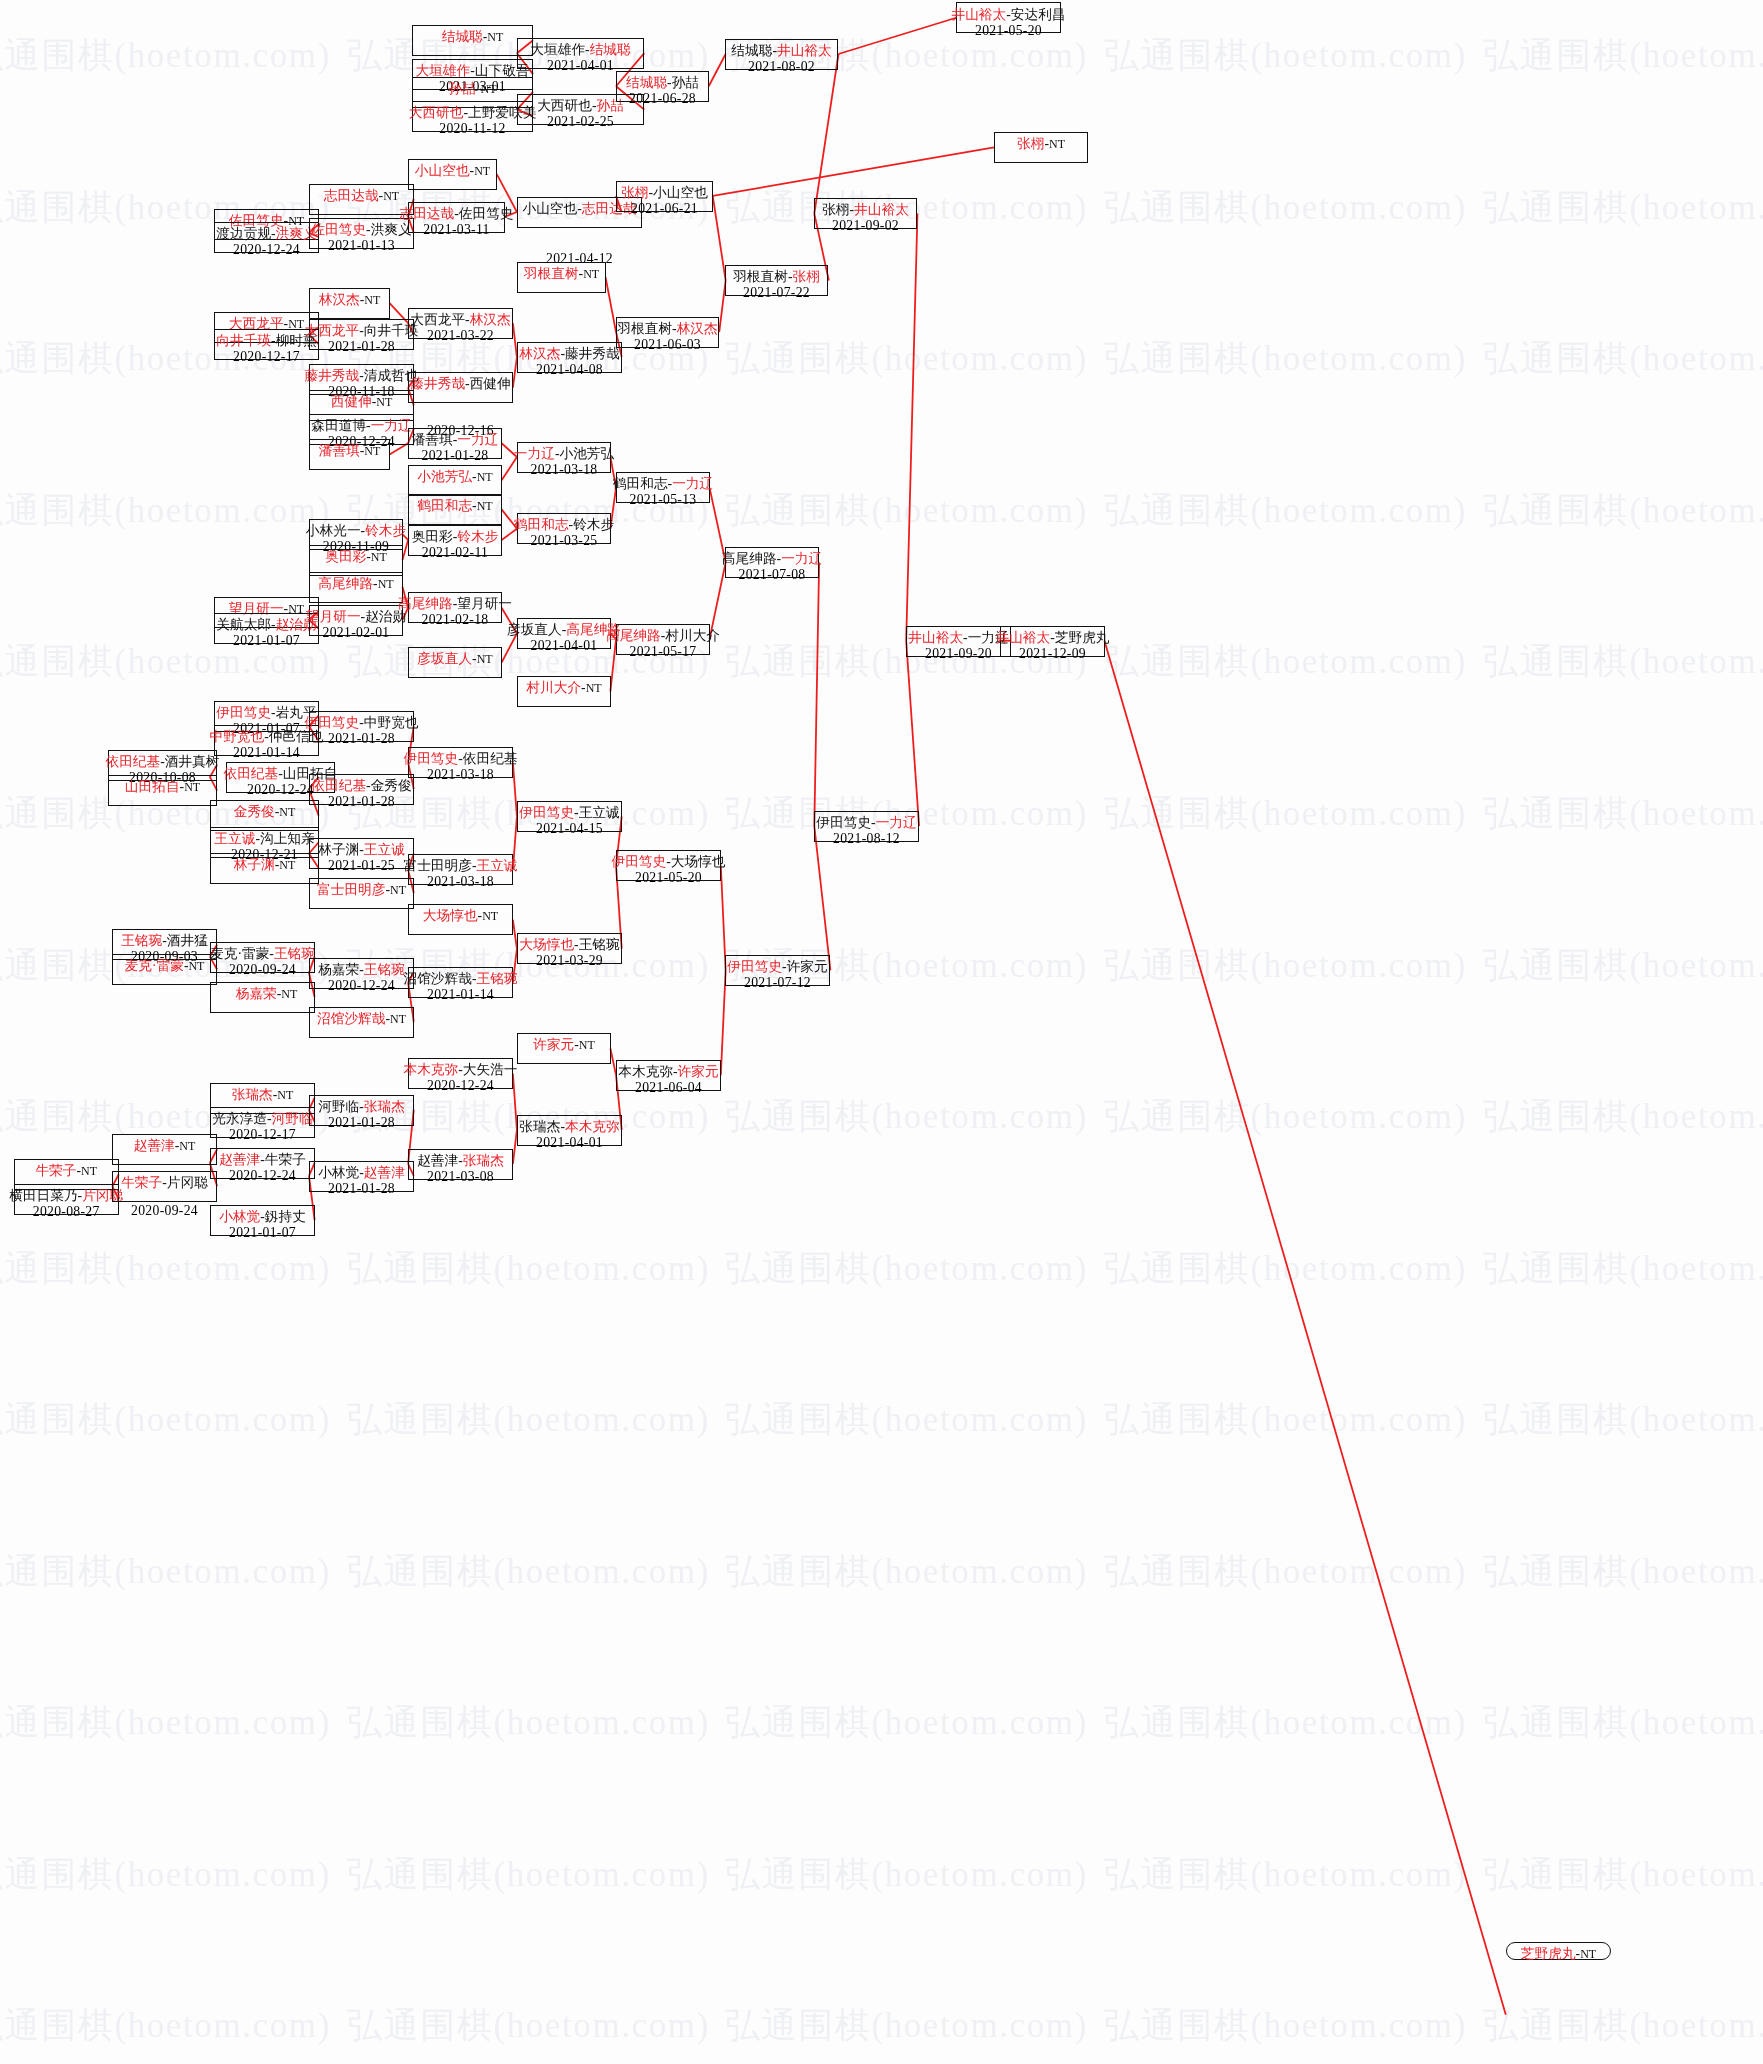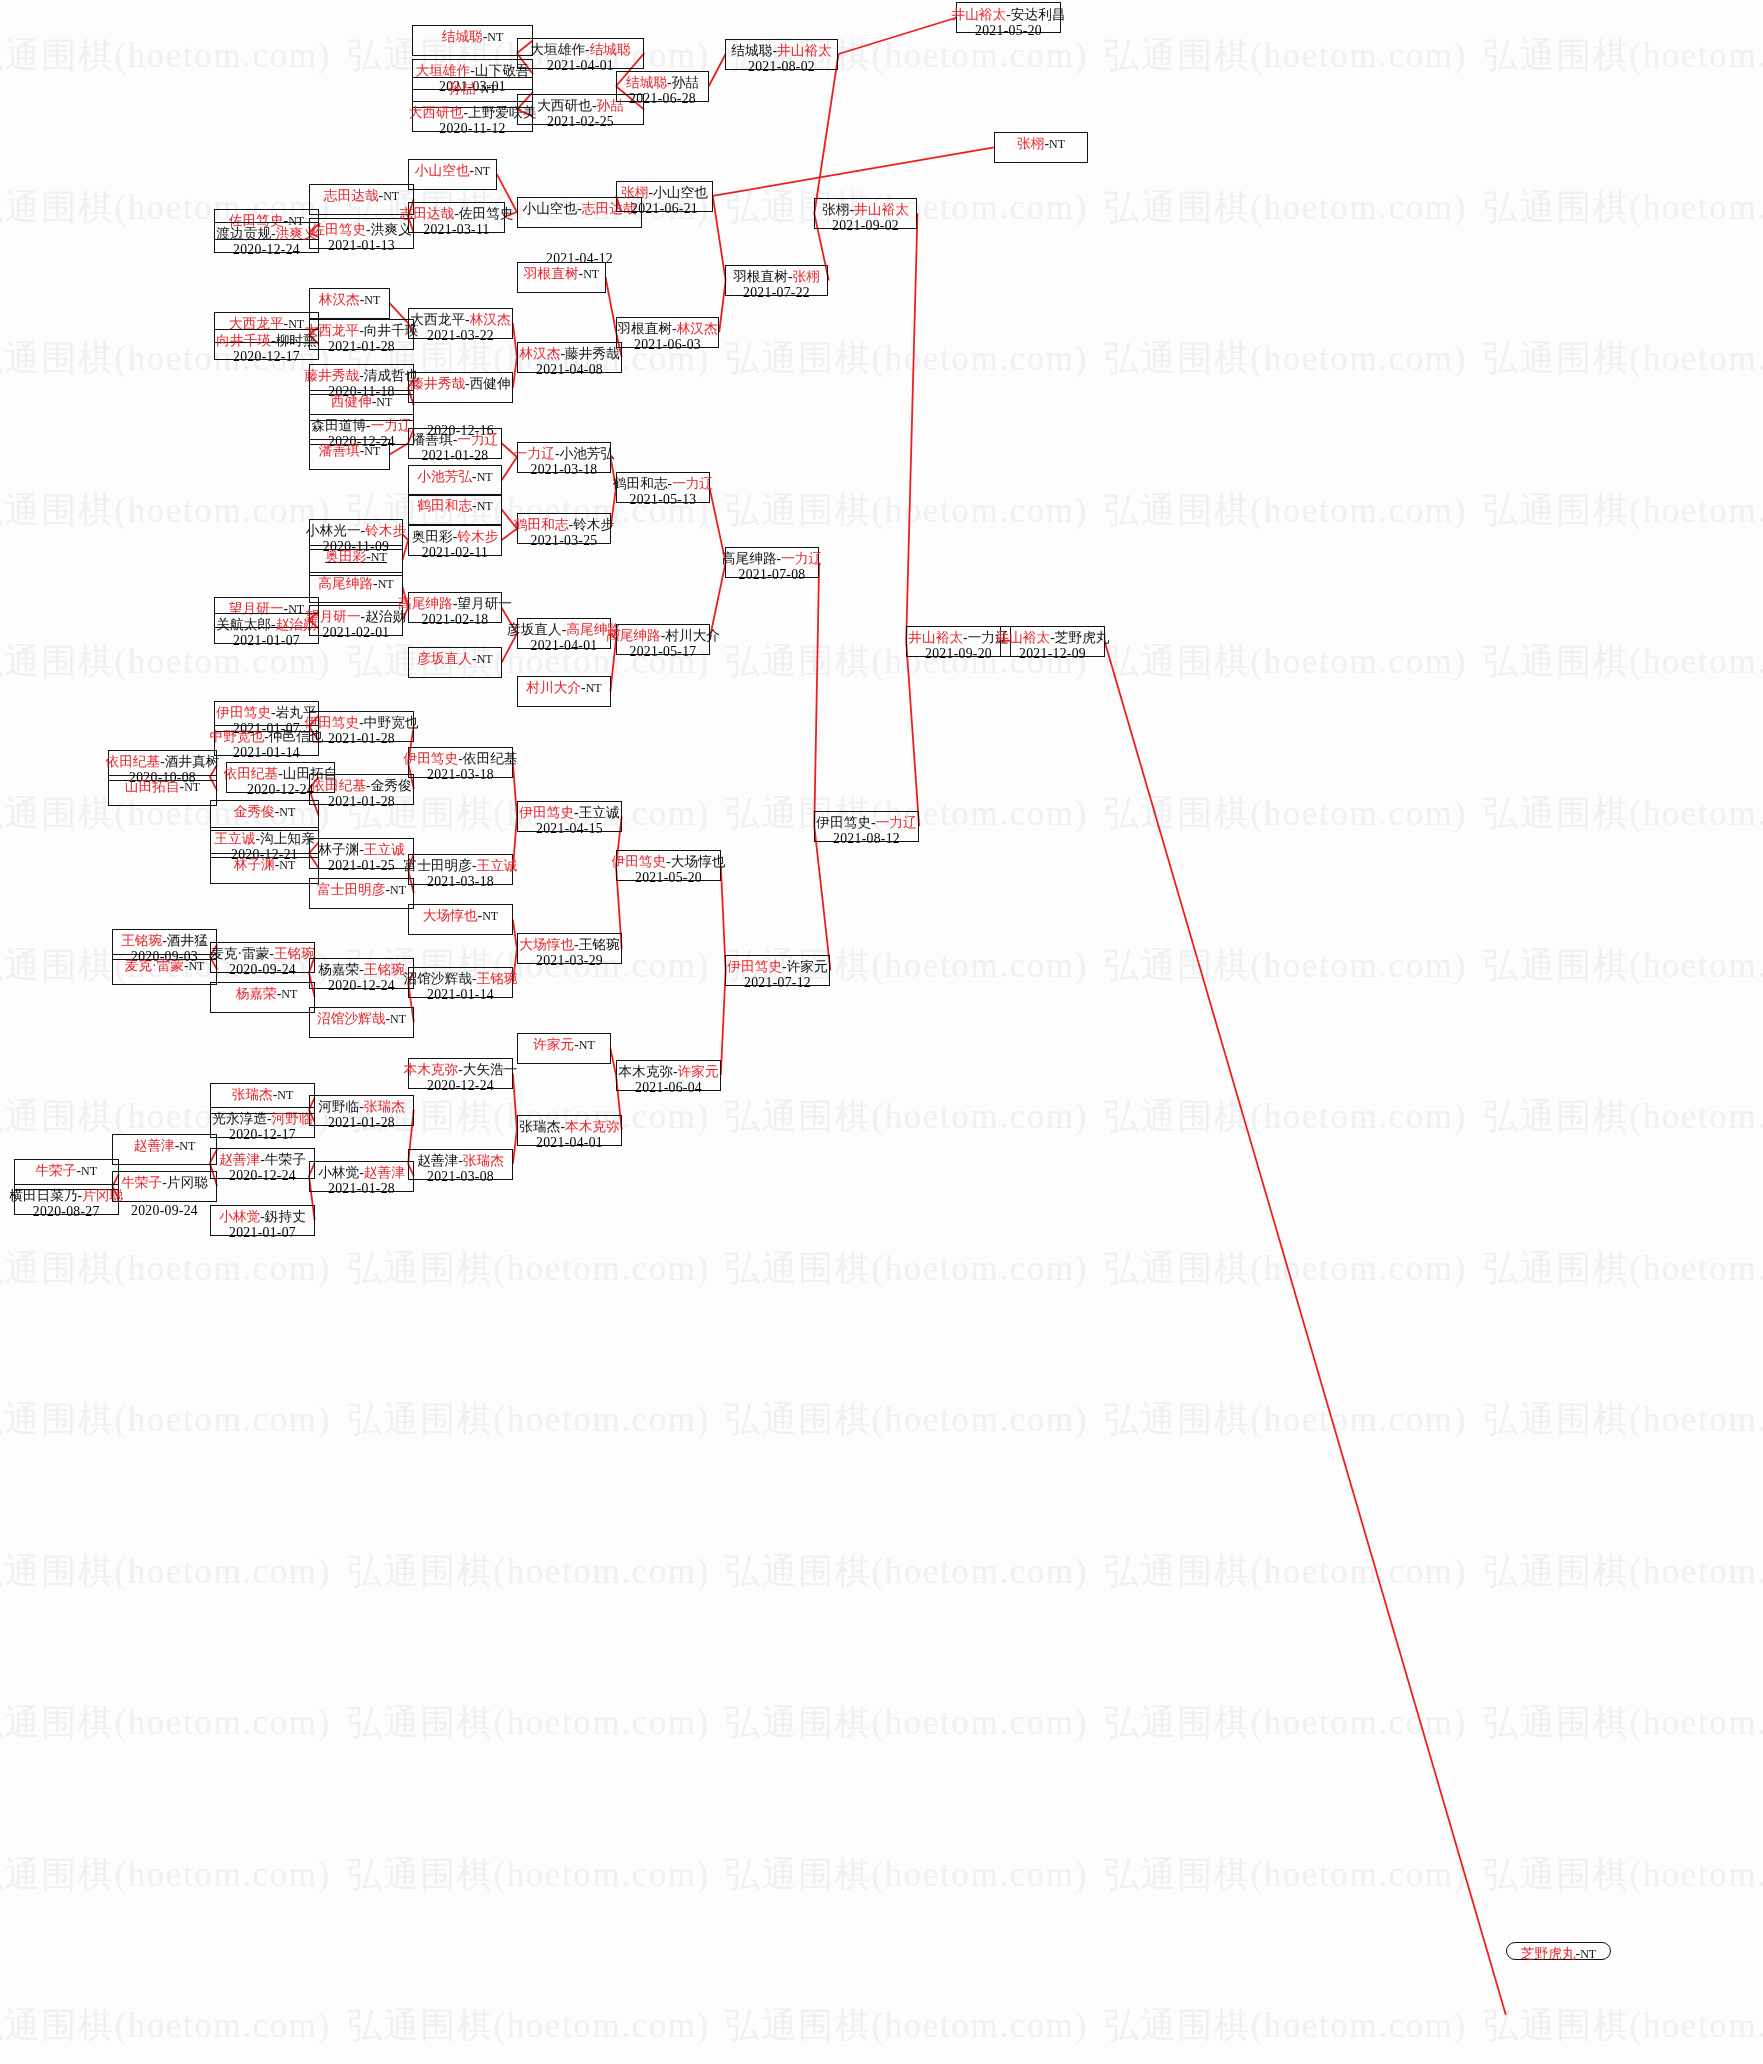--- a/index.html
+++ b/index.html
@@ -369,21 +369,21 @@
         <div class="ln1"><span class="win">一力辽</span><span class="sep">-</span><span class="lose">小池芳弘</span></div>
         <div class="ln2">2021-03-18</div>
       </div>
       <div class="node" style="left: 408px; top: 494px; width: 94px; height: 31px;">
         <div class="ln1"><span class="win">鹤田和志</span><span class="sep">-</span><span class="nt">NT</span></div>
       </div>
       <div class="node" style="left: 309px; top: 519px; width: 94px; height: 31px;">
         <div class="ln1"><span class="lose">小林光一</span><span class="sep">-</span><span class="win">铃木步</span></div>
         <div class="ln2">2020-11-09</div>
       </div>
-      <div class="node" style="left: 309px; top: 545px; width: 94px; height: 31px; text-decoration: underline;">
+      <div class="node" style="left: 309px; top: 545px; width: 94px; height: 31px;">
         <div class="ln1"><span class="win">奥田彩</span><span class="sep">-</span><span class="nt">NT</span></div>
       </div>
       <div class="node" style="left: 408px; top: 525px; width: 94px; height: 31px;">
         <div class="ln1"><span class="lose">奥田彩</span><span class="sep">-</span><span class="win">铃木步</span></div>
         <div class="ln2">2021-02-11</div>
       </div>
       <div class="node" style="left: 517px; top: 513px; width: 94px; height: 31px;">
         <div class="ln1"><span class="win">鹤田和志</span><span class="sep">-</span><span class="lose">铃木步</span></div>
         <div class="ln2">2021-03-25</div>
       </div>

